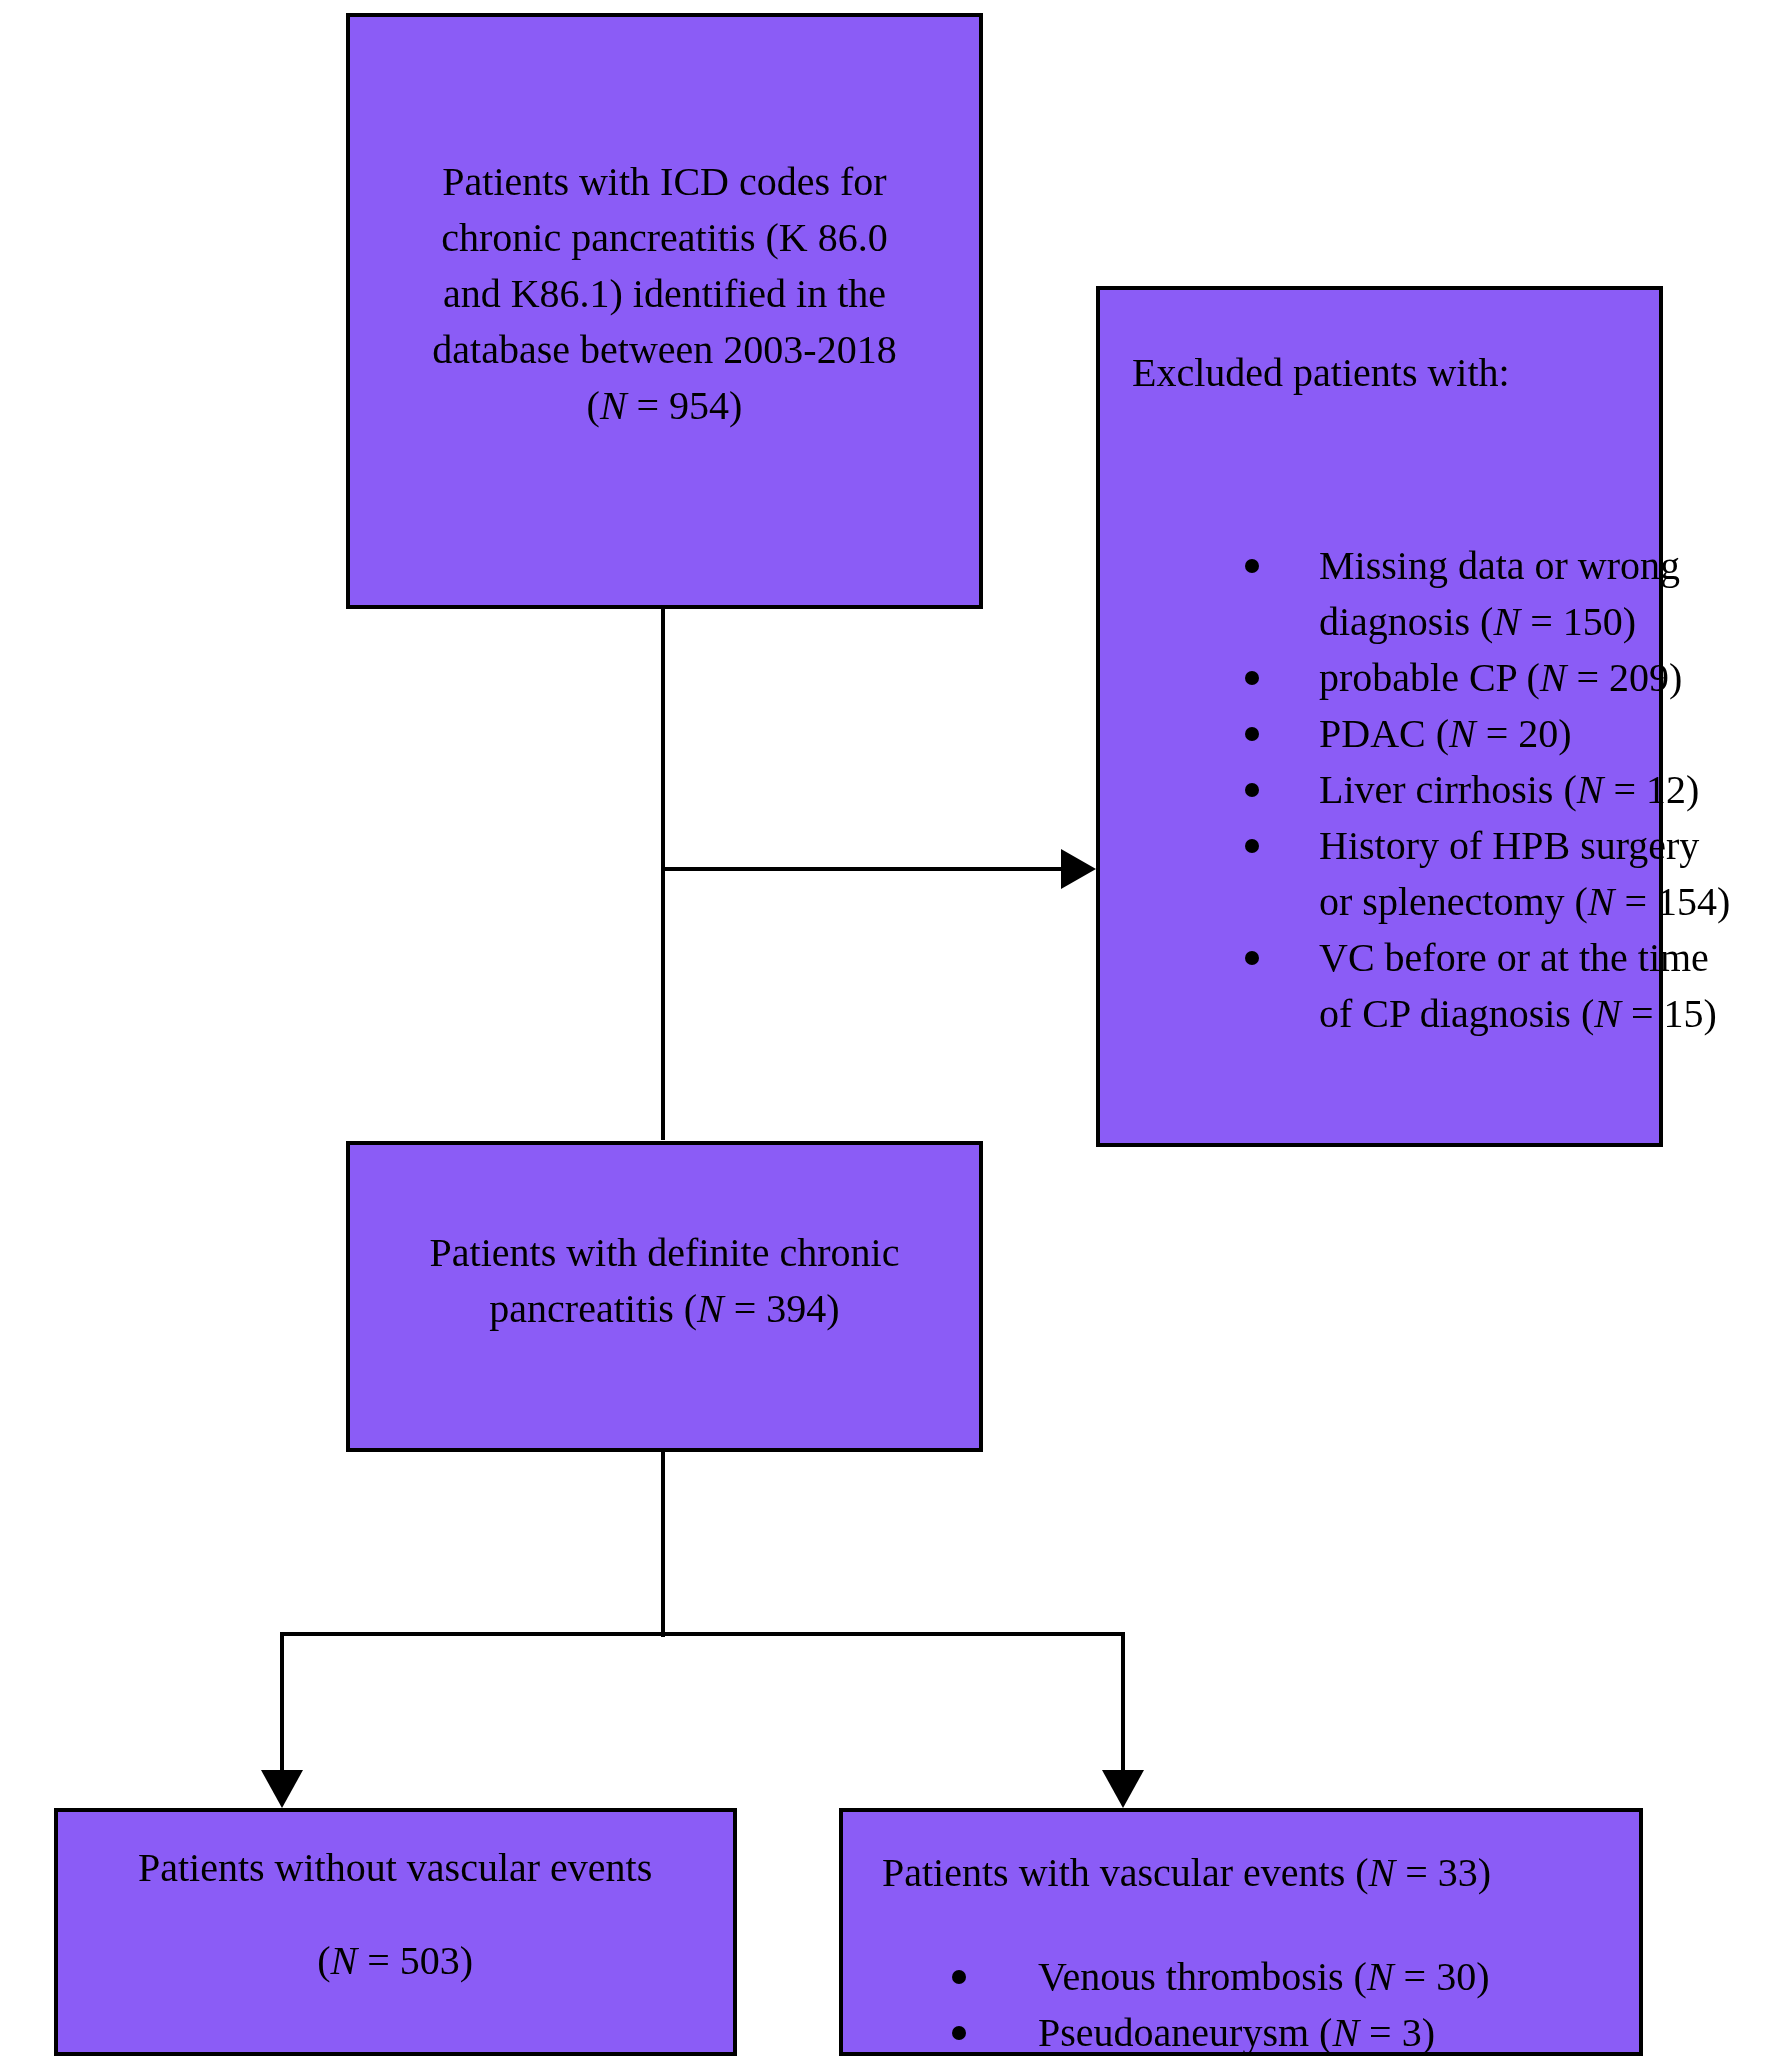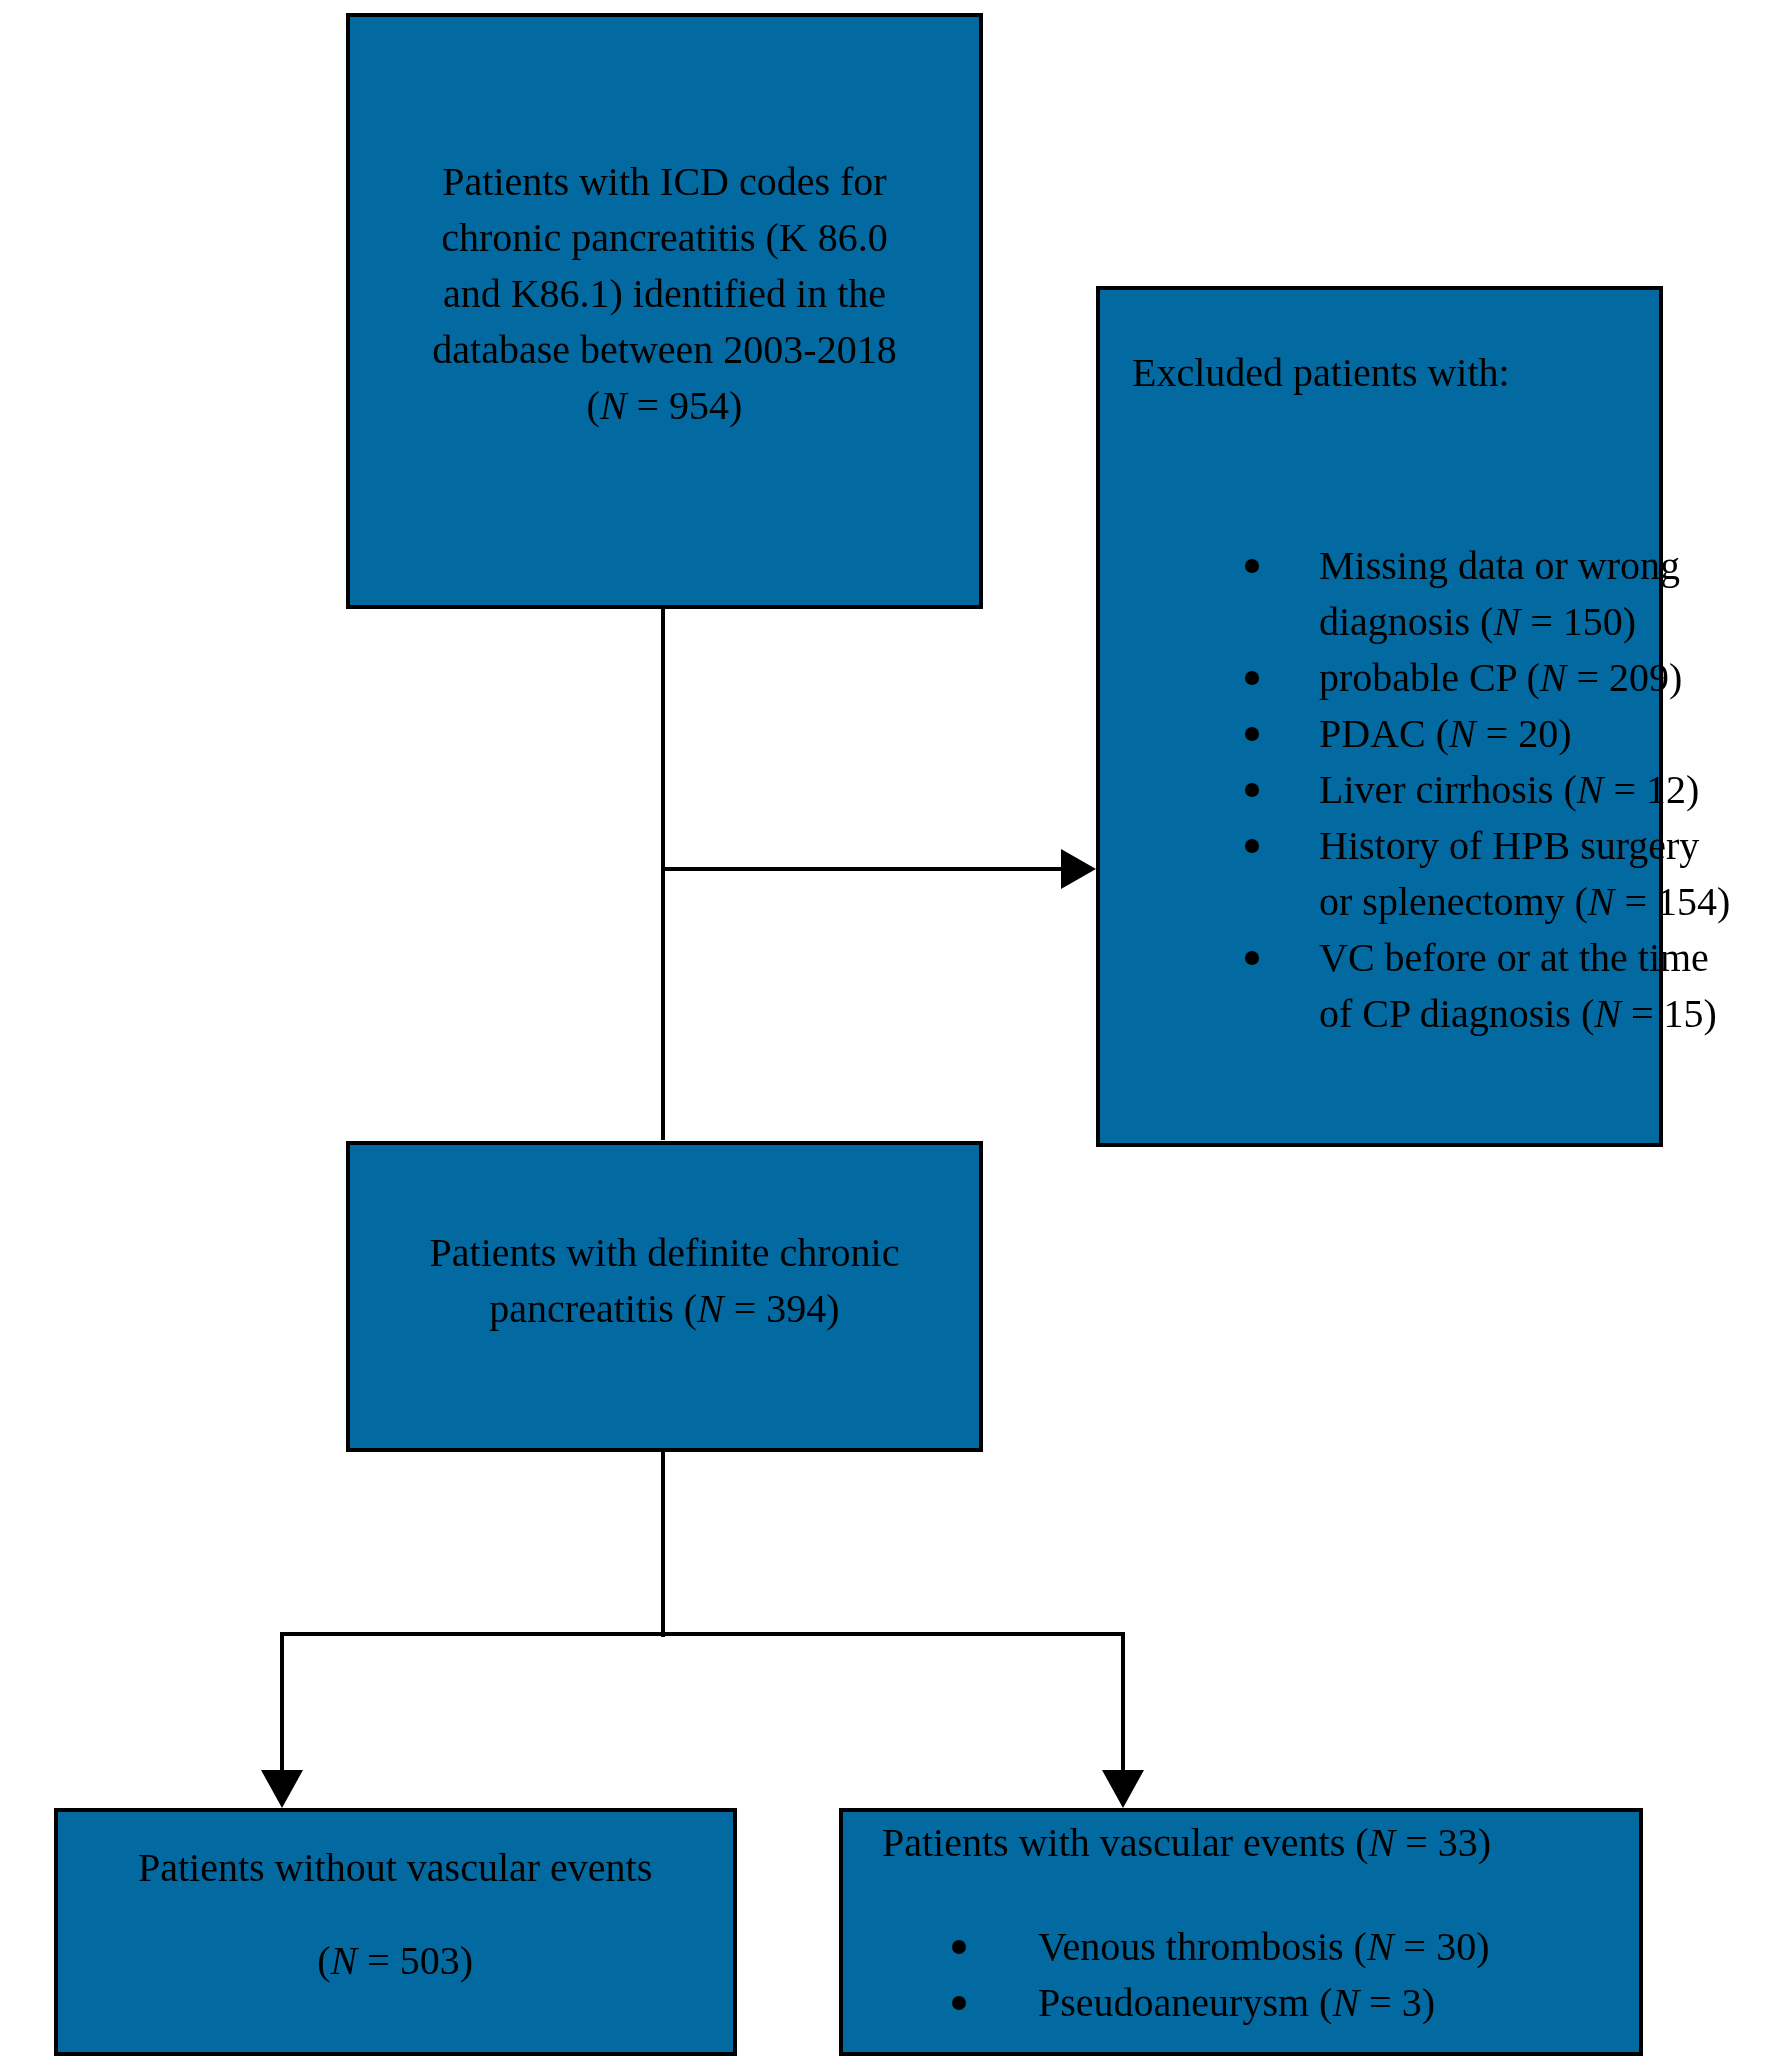--- a/index.html
+++ b/index.html
@@ -10,27 +10,27 @@
     background: #ffffff;
     font-family: "Liberation Serif", "DejaVu Serif", serif;
     color: #000000;
     font-size: 40px;
     line-height: 56px;
   }
   .box {
     position: absolute;
     box-sizing: border-box;
     border: 4.2px solid #000000;
-    background: #0369a1;
+    background: #8b5cf6;
   }
   #box-icd      { left: 346px;  top: 12.7px;   width: 637px;  height: 596px; text-align: center; padding-top: 137px; }
   #box-excluded { left: 1096px; top: 286px;  width: 567px;  height: 861px; padding-top: 55px; padding-left: 32px; }
   #box-definite { left: 346px;  top: 1141px; width: 637px;  height: 311px; text-align: center; padding-top: 80px; }
   #box-noevents { left: 5.6px;    top: 1808px; width: 683px;  height: 248px; text-align: center; padding-top: 28px; margin-left: 48px; }
-  #box-events   { left: 839px; top: 1808px; width: 804px; height: 248px; padding-top: 3px; padding-left: 39px; }
+  #box-events   { left: 839px; top: 1808px; width: 804px; height: 248px; padding-top: 33px; padding-left: 39px; }
 
   .tline { white-space: nowrap; }
   .nit { font-style: italic; }
 
   .ex-title { white-space: nowrap; }
   ul.blist { list-style: none; margin: 0; padding: 0; }
   #box-excluded ul.blist { margin-top: 137px; }
   #box-excluded li { position: relative; padding-left: 187px; }
   #box-excluded li .dot { left: 113px; }
   #box-events ul.blist { margin-top: 48px; }

